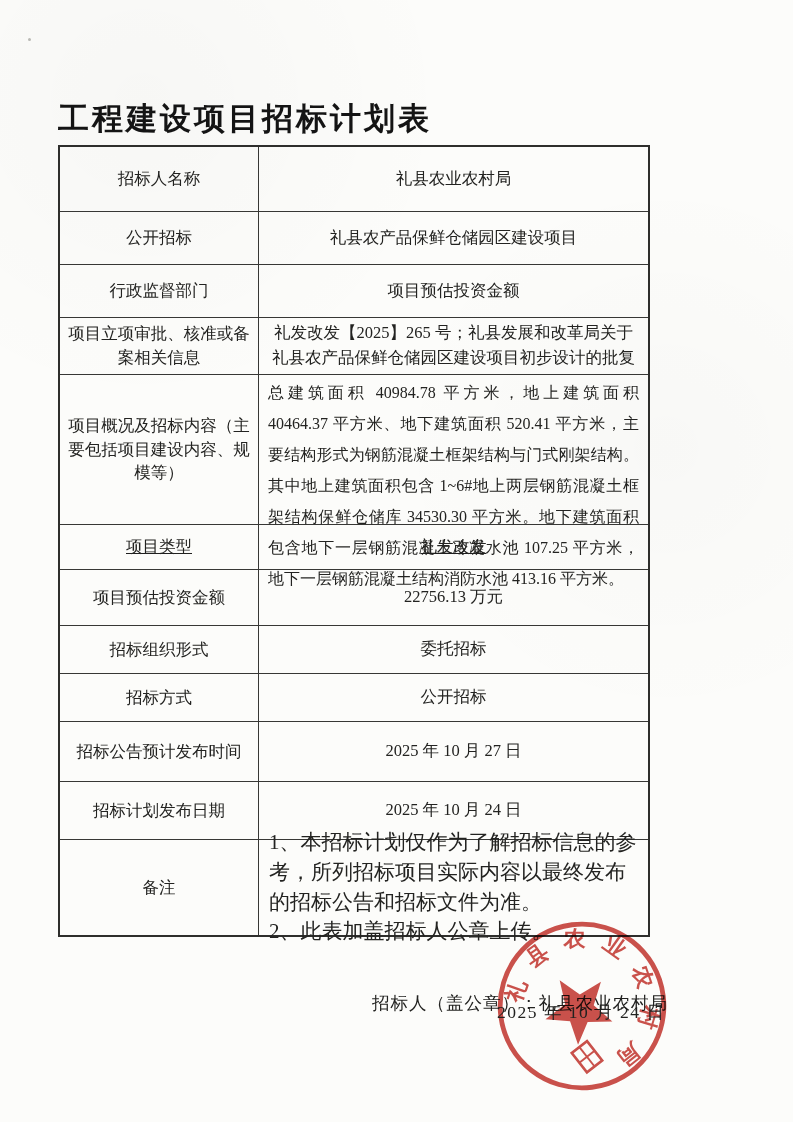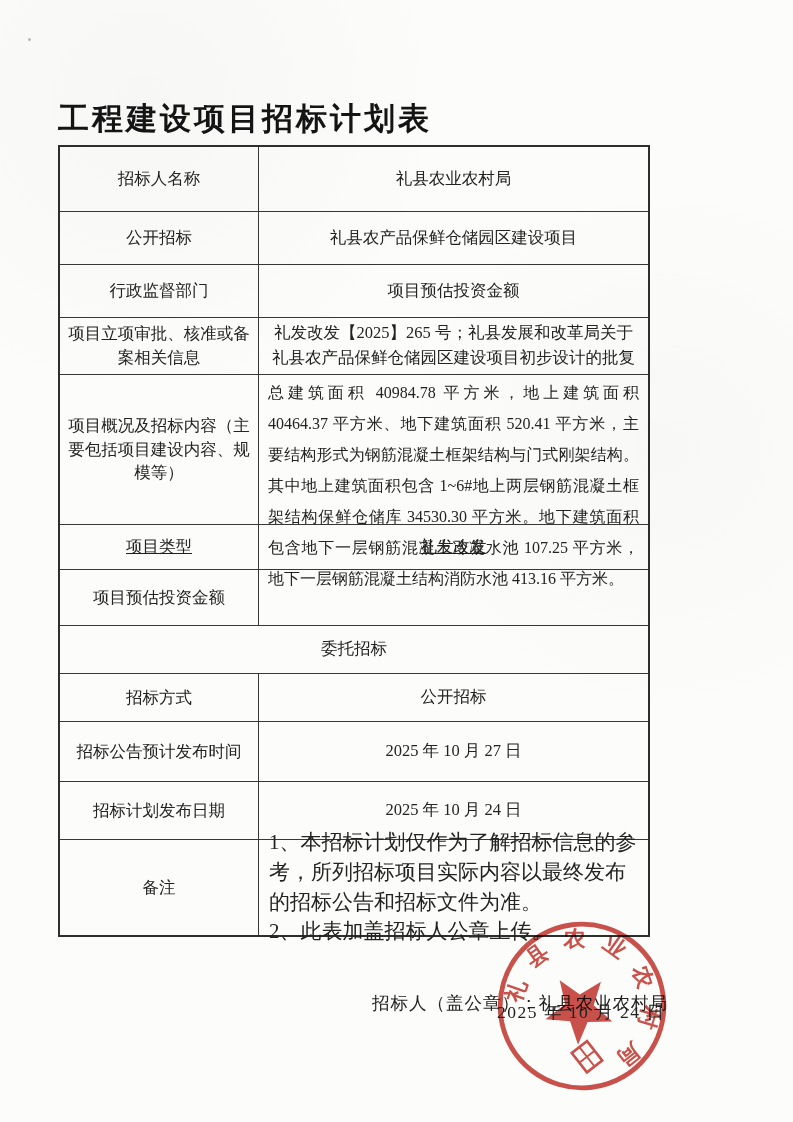--- a/index.html
+++ b/index.html
@@ -161,23 +161,25 @@
       <div class="tvalue">总建筑面积 40984.78 平方米，地上建筑面积 40464.37 平方米、地下建筑面积 520.41 平方米，主要结构形式为钢筋混凝土框架结构与门式刚架结构。其中地上建筑面积包含 1~6#地上两层钢筋混凝土框架结构保鲜仓储库 34530.30 平方米。地下建筑面积包含地下一层钢筋混凝土冷凝水池 107.25 平方米，地下一层钢筋混凝土结构消防水池 413.16 平方米。</div>
     </div>
 
     <div class="trow">
       <div class="tlabel">项目类型</div>
       <div class="tvalue">礼发改发</div>
     </div>
 
     <div class="trow">
       <div class="tlabel">项目预估投资金额</div>
-    </div>
-
-    <div class="trow">
+      <div class="tvalue">22756.13 万元</div>
+    </div>
+
+    <div class="trow">
+      <div class="tlabel">招标组织形式</div>
       <div class="tvalue">委托招标</div>
     </div>
 
     <div class="trow">
       <div class="tlabel">招标方式</div>
       <div class="tvalue">公开招标</div>
     </div>
 
     <div class="trow">
       <div class="tlabel">招标公告预计发布时间</div>

